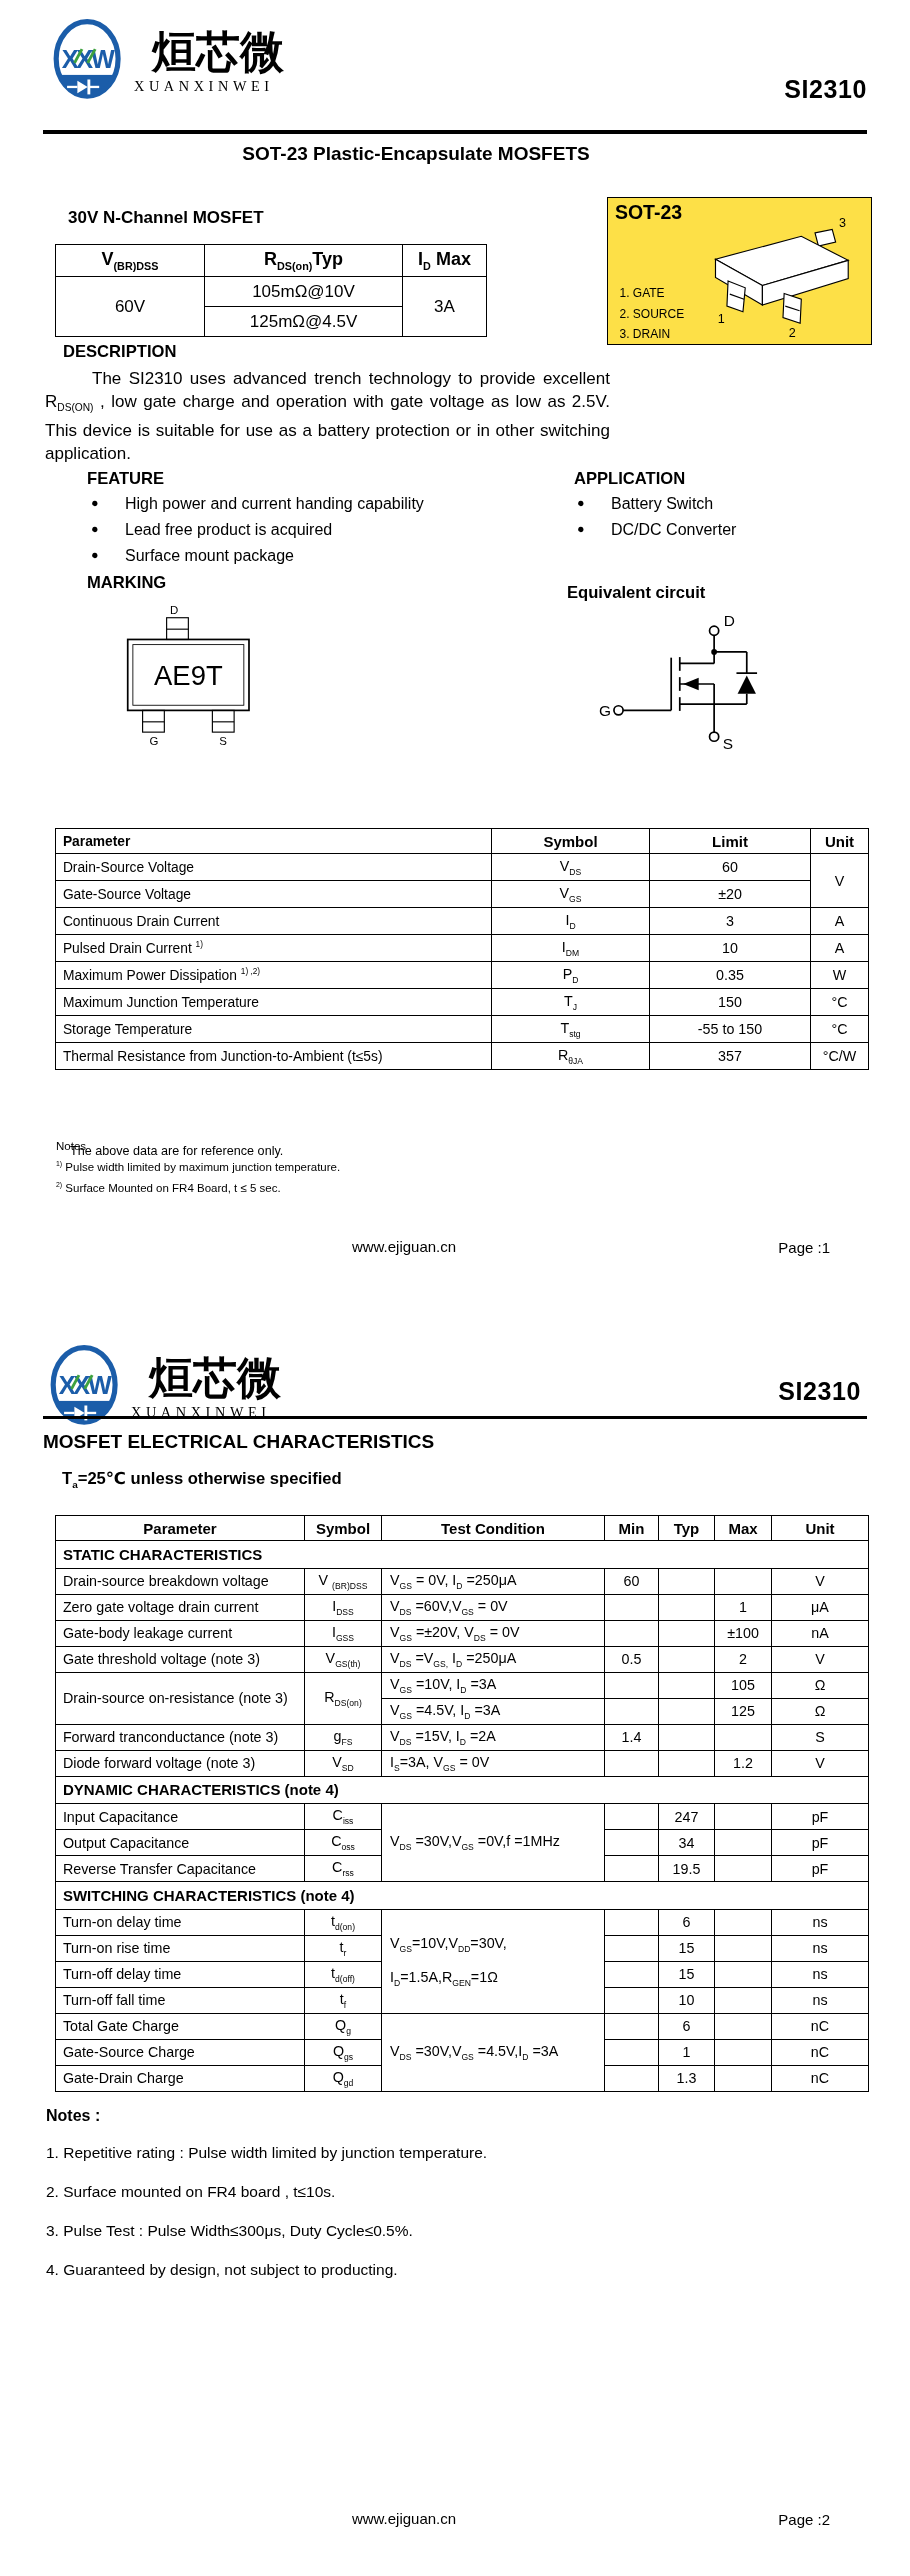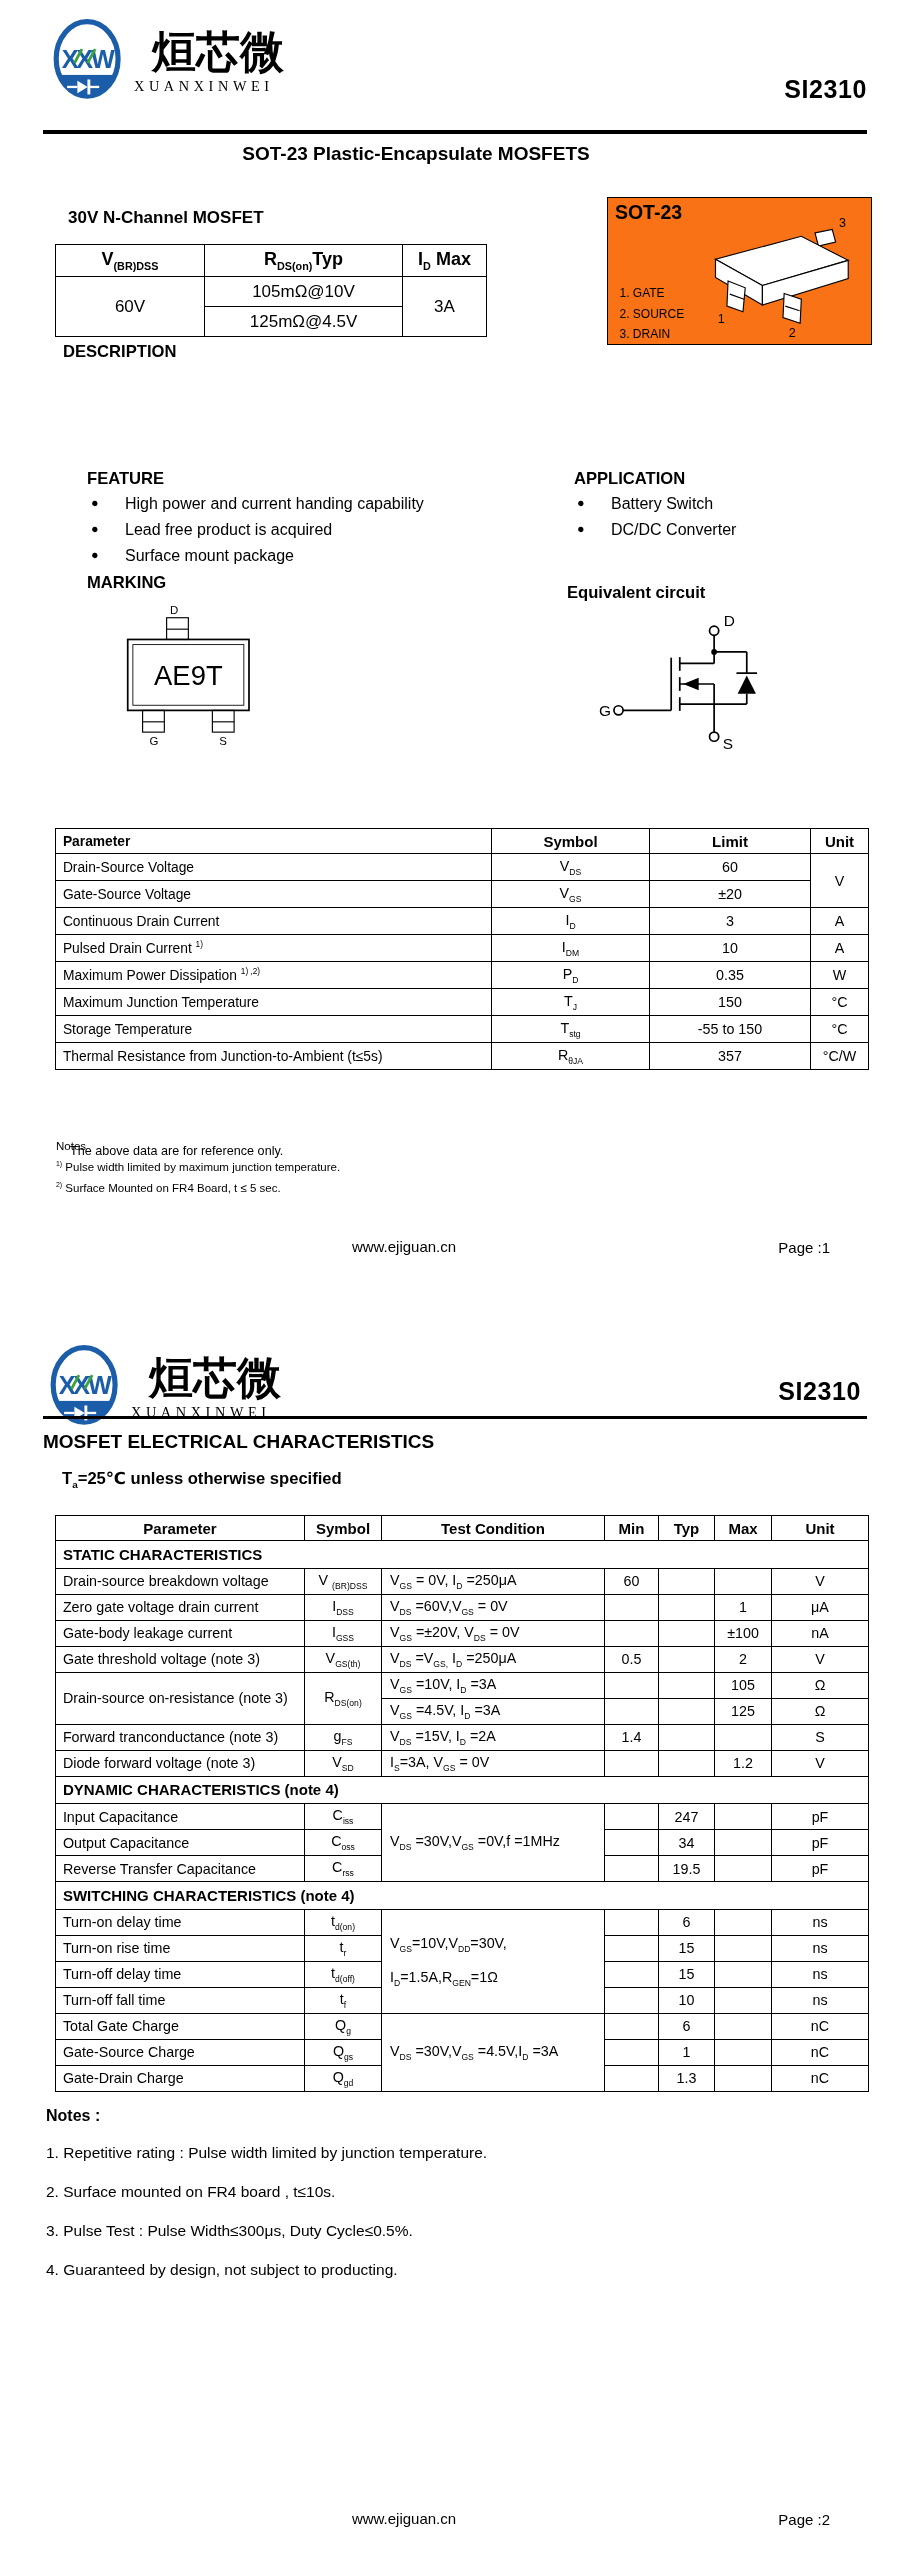--- a/index.html
+++ b/index.html
@@ -27,21 +27,21 @@
   .dtable { border:1.7px solid #000; }
   .dtable th, .dtable td { border:1.1px solid #000; overflow:hidden; }
 
   
   .ptab th { font-size:18px; font-weight:bold; text-align:center; }
   .ptab td { font-size:17px; text-align:center; }
   .ptab tr.hr { height:32px; }
   .ptab tr.dr { height:30px; }
 
   
-  .sotbox { position:absolute; border:1.7px solid #000; background:#f97316; }
+  .sotbox { position:absolute; border:1.7px solid #000; background:#fde047; }
   .sotbox .name { position:absolute; left:6.9px; top:3.4px; font-size:19.5px; font-weight:bold; }
   .pinlist { position:absolute; left:11.5px; top:85px; font-size:12px; line-height:20.7px; }
 
   .para { position:absolute; font-size:17px; line-height:23px; text-align:justify; text-indent:47px; }
   .bullets { position:absolute; }
   .bullet-row { display:flex; align-items:flex-start; height:26px; font-size:16px; }
   .bullet-dot { width:34px; font-size:12.6px; padding-top:1.1px; }
 
   
   .rtab th { font-size:15px; font-weight:bold; }
@@ -143,20 +143,21 @@
         <line x1="57" y1="133" x2="82" y2="142"></line>
         <line x1="154" y1="154" x2="179" y2="162"></line>
       </g>
       <text x="248" y="16" font-size="22">3</text>
       <text x="36" y="184" font-size="22">1</text>
       <text x="160" y="208" font-size="22">2</text>
     </svg>
   </div>
 
   <div class="h-bold" style="left:63px; top:342px;">DESCRIPTION</div>
+  <div class="para" style="left:45px; top:367px; width:565px;">The SI2310 uses advanced trench technology to provide excellent R<sub>DS(ON)</sub> , low gate charge and operation with gate voltage as low as 2.5V. This device is suitable for use as a battery protection or in other switching application.</div>
 
   <div class="h-bold" style="left:87px; top:469px;">FEATURE</div>
   <div class="bullets" style="left:91px; top:495px; width:402px;">
     <div class="bullet-row">
         <span class="bullet-dot">●</span>
         <span>High power and current handing capability</span>
       </div>
     <div class="bullet-row">
         <span class="bullet-dot">●</span>
         <span>Lead free product is acquired</span>

